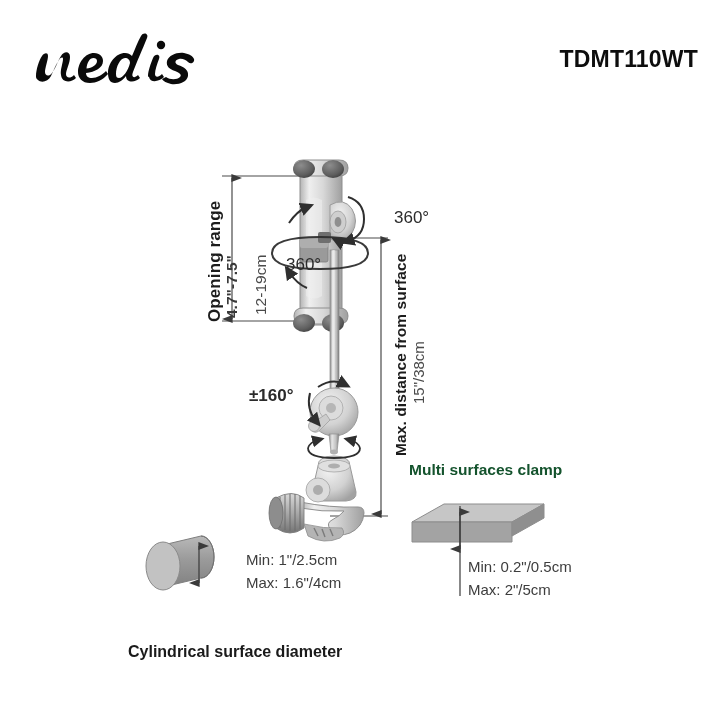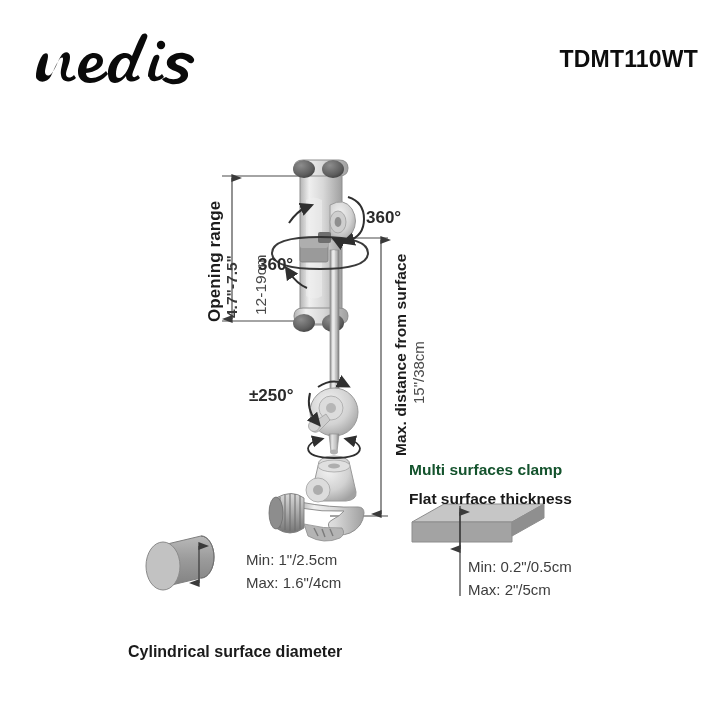--- a/index.html
+++ b/index.html
@@ -29,21 +29,21 @@
   .lbl{position:absolute;white-space:nowrap;color:#1c1c1c;}
   .rot90{transform-origin:0 0;transform:rotate(-90deg);}
 
   .t-opening-title{font-size:17px;font-weight:bold;letter-spacing:.1px;}
   .t-opening-in{font-size:15.5px;font-weight:bold;color:#3a3a3a;}
   .t-opening-cm{font-size:15.5px;color:#4a4a4a;}
 
   .t-maxdist-title{font-size:15.5px;font-weight:bold;letter-spacing:.1px;}
   .t-maxdist-val{font-size:15px;color:#4a4a4a;}
 
-  .t-deg{font-size:17px;font-weight:bold;color:#2b2b2b;}
+  .t-deg{font-size:17px;font-weight:normal;color:#2b2b2b;padding-left:28px;}
   .t-deg160{font-size:17px;font-weight:bold;color:#2b2b2b;}
 
   .t-multi{position:absolute;font-size:15.5px;font-weight:bold;color:#14532d;white-space:nowrap;}
   .t-flat{position:absolute;font-size:15.5px;font-weight:bold;color:#1a1a1a;white-space:nowrap;}
 
   .t-minmax{position:absolute;font-size:15px;color:#3d3d3d;white-space:nowrap;}
   .t-caption{position:absolute;font-size:16px;font-weight:bold;color:#1a1a1a;white-space:nowrap;margin-top:44px;}
 </style>
 </head>
 <body>
@@ -256,24 +256,23 @@
 
   <div class="lbl t-opening-title rot90" style="left:205px;top:322px;">Opening range</div>
   <div class="lbl t-opening-in rot90" style="left:223px;top:318px;">4.7"-7.5"</div>
   <div class="lbl t-opening-cm rot90" style="left:252px;top:315px;">12-19cm</div>
 
   <div class="lbl t-maxdist-title rot90" style="left:392px;top:456px;">Max. distance from surface</div>
   <div class="lbl t-maxdist-val rot90" style="left:410px;top:404px;">15"/38cm</div>
 
   <div class="lbl t-deg" style="left:366px;top:208px;">360°</div>
   <div class="lbl t-deg" style="left:258px;top:255px;">360°</div>
-  <div class="lbl t-deg160" style="left:249px;top:386px;">±250°</div>
+  <div class="lbl t-deg160" style="left:249px;top:386px;">±160°</div>
 
   <div class="t-minmax" style="left:246px;top:551px;">Min: 1"/2.5cm</div>
   <div class="t-minmax" style="left:246px;top:574px;">Max: 1.6"/4cm</div>
   <div class="t-caption" style="left:128px;top:599px;">Cylindrical surface diameter</div>
 
   <div class="t-multi" style="left:409px;top:461px;">Multi surfaces clamp</div>
-  <div class="t-flat" style="left:409px;top:490px;">Flat surface thickness</div>
   <div class="t-minmax" style="left:468px;top:558px;">Min: 0.2"/0.5cm</div>
   <div class="t-minmax" style="left:468px;top:581px;">Max: 2"/5cm</div>
 
 </div>
 
 </body></html>

